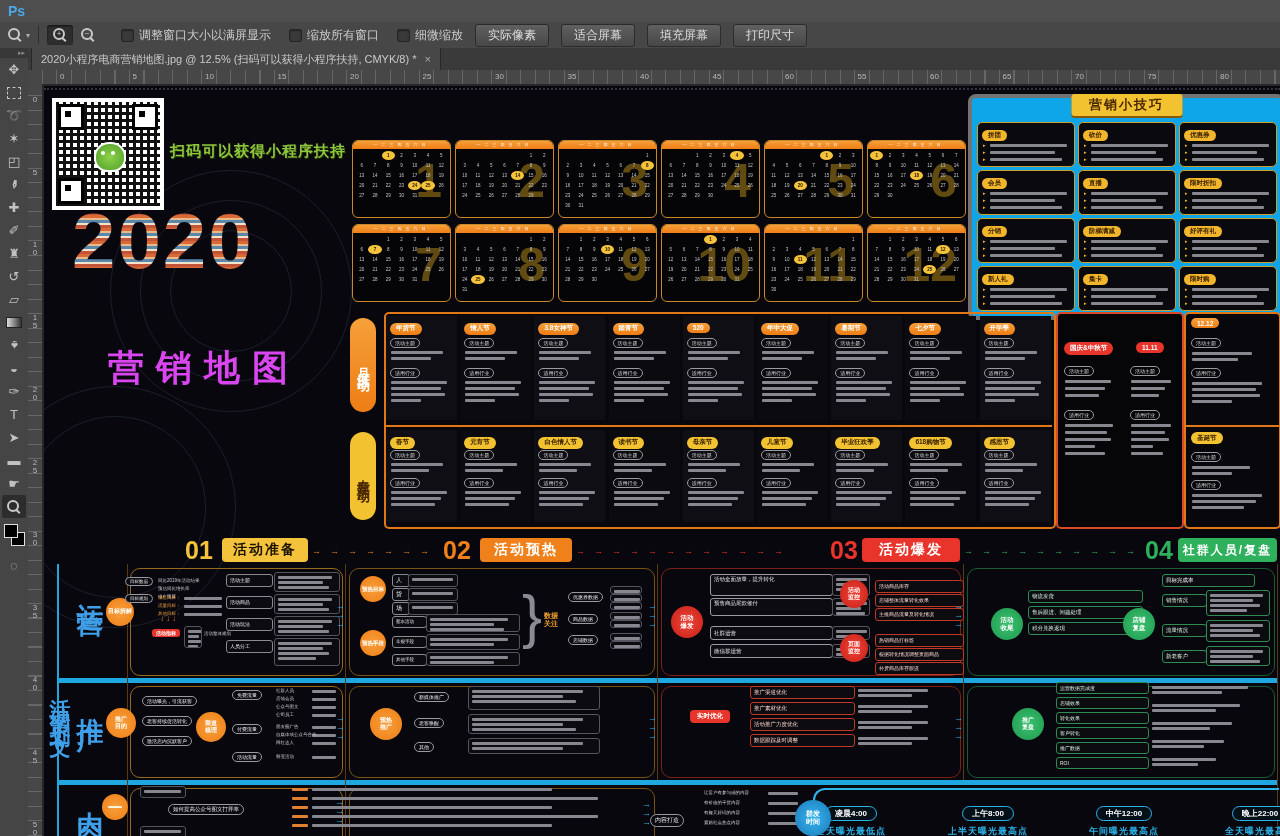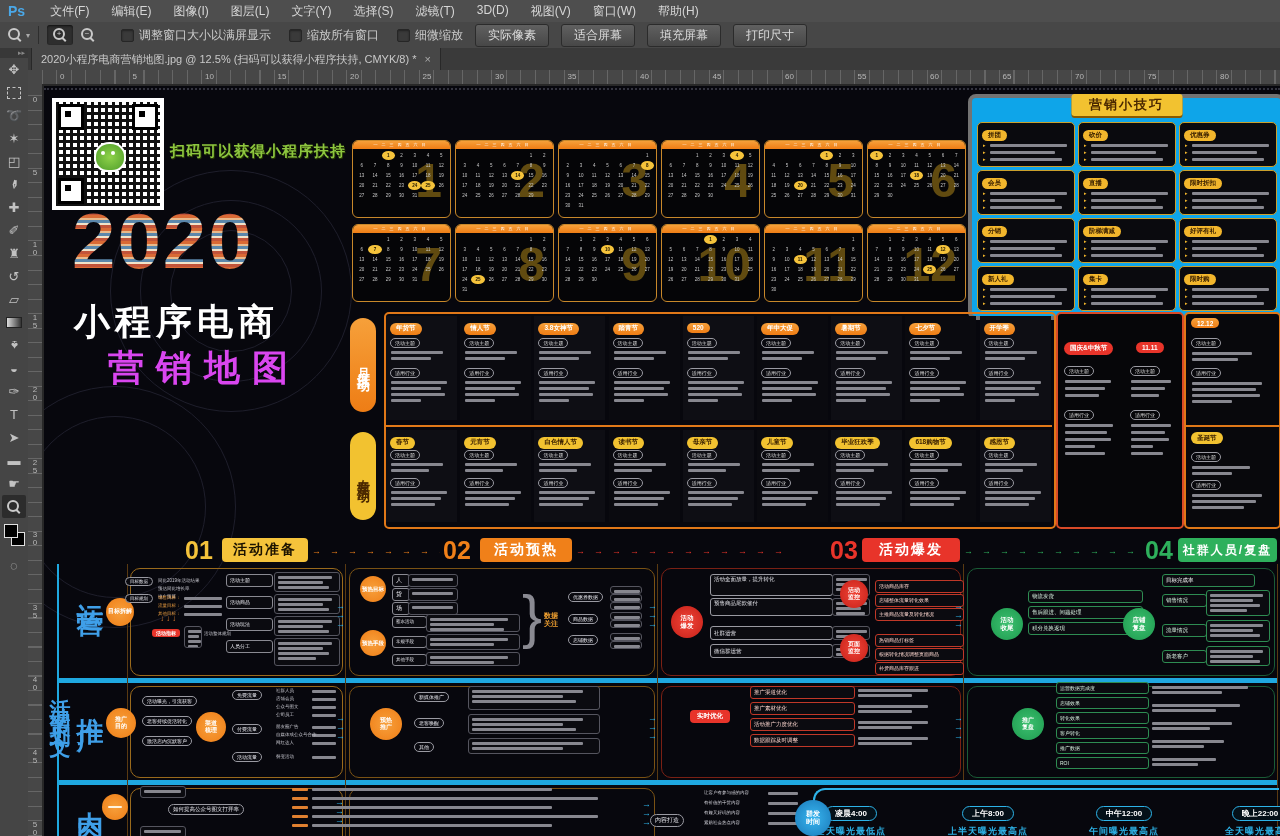--- a/index.html
+++ b/index.html
@@ -125,33 +125,20 @@
   .timegrp{position:absolute;text-align:center}
   #bracket{position:absolute;left:769px;top:702px;width:464px;height:16px;border-top:2px solid #2db3e8;
            border-left:2px solid #2db3e8;border-top-left-radius:12px}
 </style>
 </head>
 <body>
 
 <div id="app">
   <div id="menubar">
     <span id="ps-logo">Ps</span>
-    <div id="menus" style="display:flex">
-        <div class="menuitem">文件(F)</div>
-        <div class="menuitem">编辑(E)</div>
-        <div class="menuitem">图像(I)</div>
-        <div class="menuitem">图层(L)</div>
-        <div class="menuitem">文字(Y)</div>
-        <div class="menuitem">选择(S)</div>
-        <div class="menuitem">滤镜(T)</div>
-        <div class="menuitem">3D(D)</div>
-        <div class="menuitem">视图(V)</div>
-        <div class="menuitem">窗口(W)</div>
-        <div class="menuitem">帮助(H)</div>
-      </div>
   </div>
 
   <div id="optionsbar">
     <span style="margin-left:8px" class="mag">
         <i></i>
         <b></b>
       </span>
     <span style="color:#aaa;font-size:8px;margin-left:4px">▾</span>
     <div class="vsep"></div>
     <div class="zbtn pressed">
@@ -313,21 +300,20 @@
 
       <div id="qr">
         <div class="pat"></div>
         <div class="fq" style="left:6px;top:6px"></div>
         <div class="fq" style="right:6px;top:6px"></div>
         <div class="fq" style="left:6px;bottom:6px"></div>
         <div id="wx"></div>
       </div>
       <div id="scancap">扫码可以获得小程序扶持</div>
       <div id="bigyear">2020</div>
-      <div id="t1">小程序电商</div>
       <div id="t2">营销地图</div>
 
       <div id="calgrid" style="position: absolute; left: 308px; top: 54px;">
           <div class="mcard" style="left: 0px; top: 0px;">
             <div class="mhead">一二三四五六日</div>
             <div class="mnum">1</div>
             <div class="mgrid">
               <div class="mday"></div>
               <div class="mday"></div>
               <div class="mday mhl">1</div>

